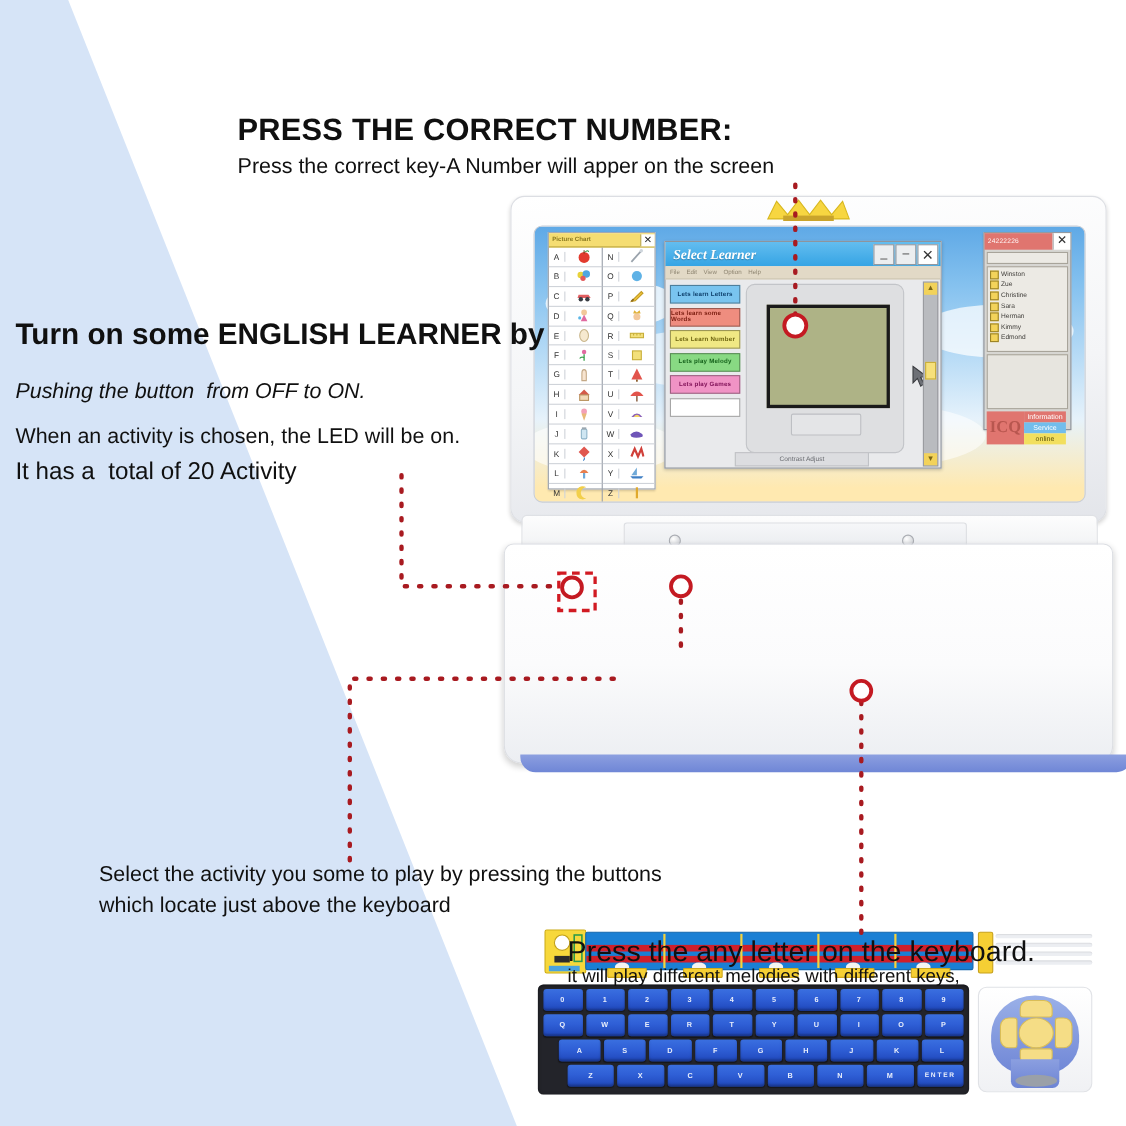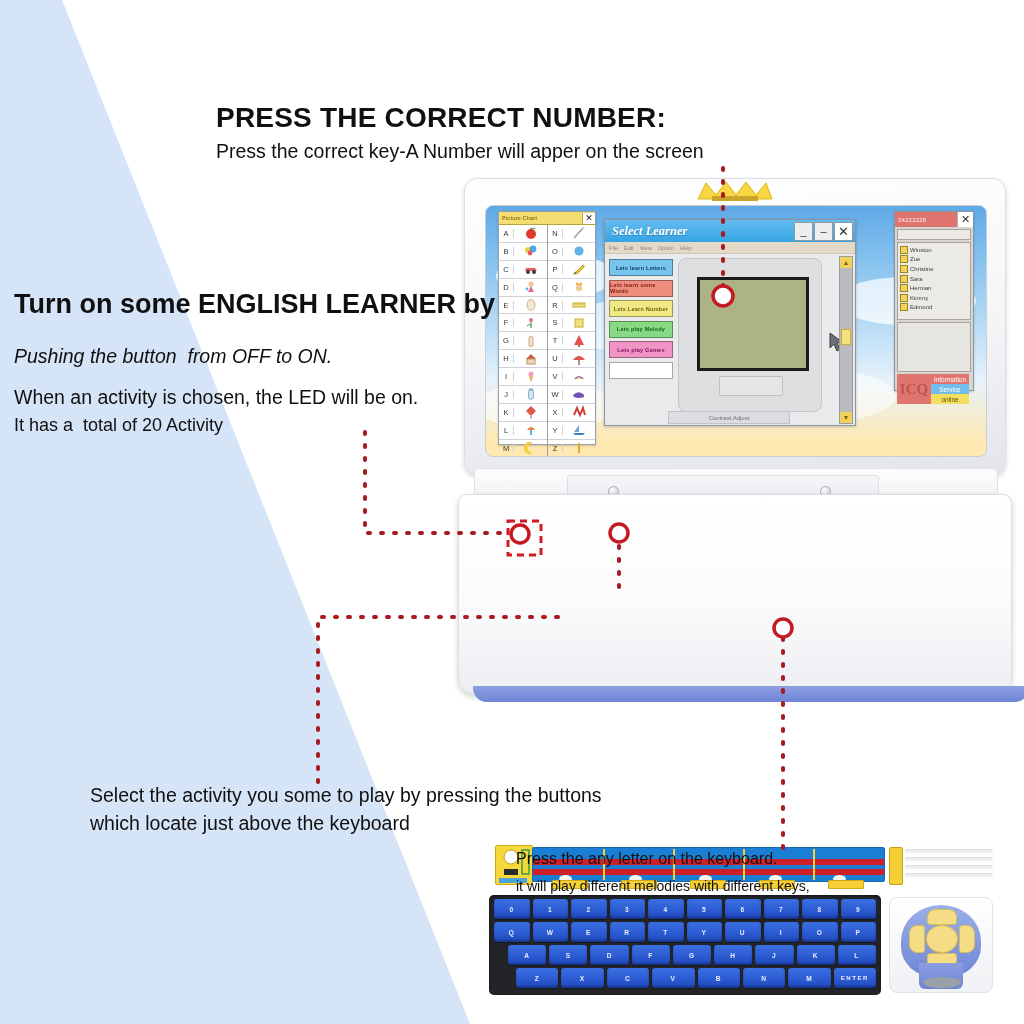--- a/index.html
+++ b/index.html
@@ -10,27 +10,27 @@
   #bg-wedge{position:absolute;inset:0;z-index:0;}
 
   
   .txt{position:absolute;z-index:40;color:#101010;white-space:pre;}
   #head-title{left:216px;top:102px;font-size:28px;font-weight:bold;letter-spacing:.2px;}
   #head-sub{left:216px;top:140px;font-size:19.5px;}
 
   #left-title{left:14px;top:289px;font-size:27px;font-weight:bold;}
   #left-l1{left:14px;top:345px;font-size:19.5px;font-style:italic;}
   #left-l2{left:14px;top:386px;font-size:19.5px;}
-  #left-l3{left:14px;top:415px;font-size:18px;}
+  #left-l3{left:14px;top:415px;font-size:22px;}
 
   #bot1-l1{left:90px;top:784px;font-size:19.5px;}
   #bot1-l2{left:90px;top:812px;font-size:19.5px;}
 
-  #bot2-l1{left:516px;top:850px;font-size:16px;}
-  #bot2-l2{left:516px;top:878px;font-size:14px;}
+  #bot2-l1{left:516px;top:850px;font-size:26px;}
+  #bot2-l2{left:516px;top:878px;font-size:17px;}
 
   
   #annot{position:absolute;inset:0;z-index:60;pointer-events:none;}
 
   
   #laptop{position:absolute;left:440px;top:168px;width:580px;height:545px;z-index:20;}
 
   
   .lid{position:absolute;left:24px;top:10px;width:540px;height:295px;
        background:linear-gradient(175deg,#ffffff 0%,#f4f5f7 55%,#e3e5ea 100%);

